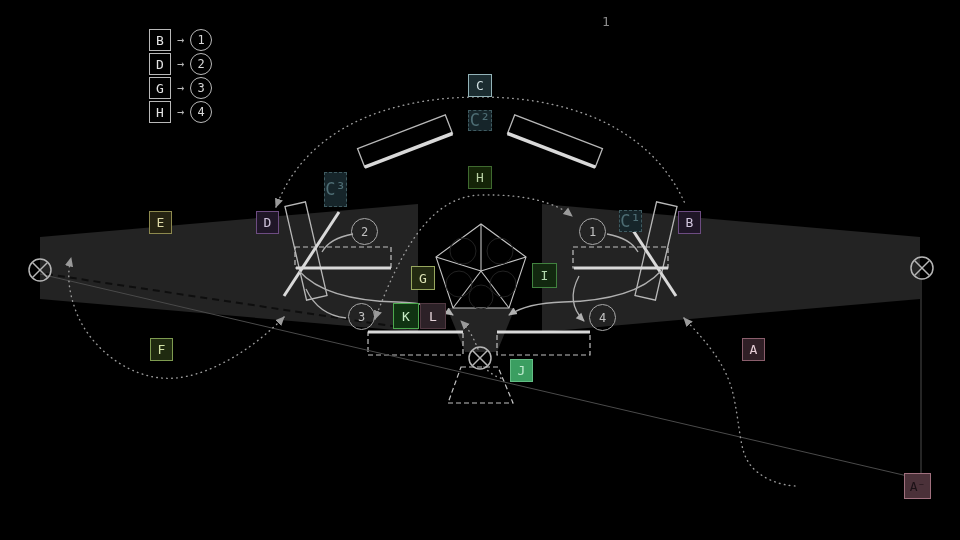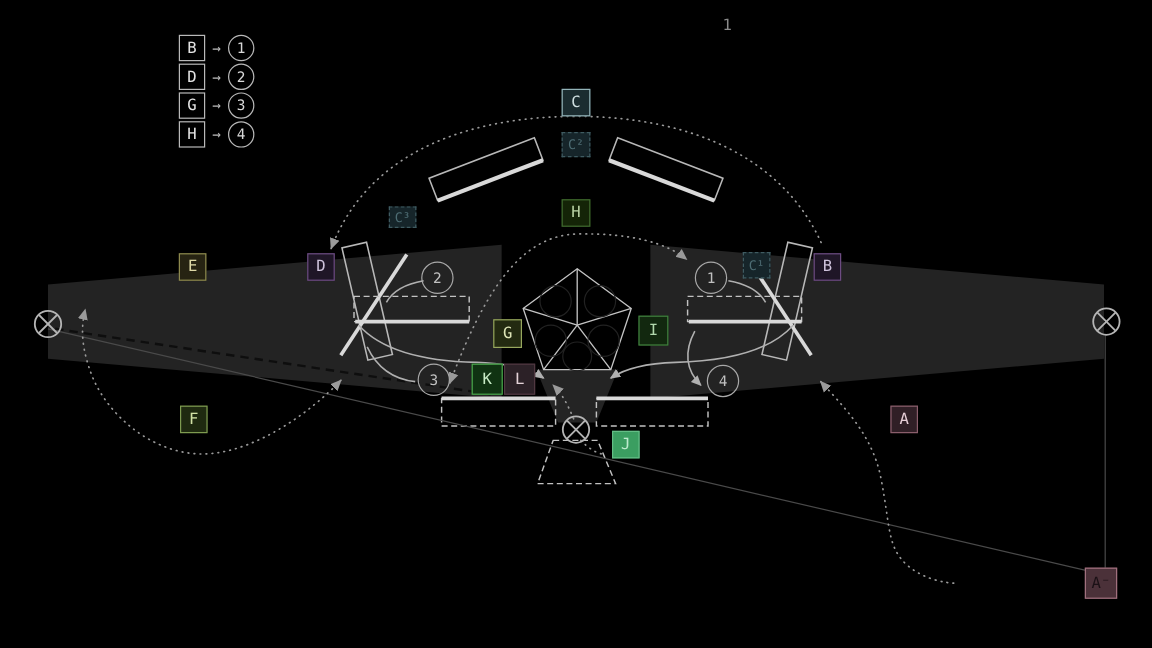--- a/index.html
+++ b/index.html
@@ -2,21 +2,21 @@
 <html><head>
 <meta charset="utf-8">
 <style>
   html,body{margin:0;padding:0;background:#000;}
   #stage{position:relative;width:960px;height:540px;background:#000;overflow:hidden;
          font-family:"DejaVu Sans Mono","Liberation Mono",monospace;}
   #diagram-svg{position:absolute;left:0;top:0;}
   .mk{position:absolute;box-sizing:border-box;display:flex;align-items:center;justify-content:center;
       font-size:13px;line-height:1;}
   .mk-teal{background:#1b2c30;border:1px solid #93b3b8;color:#cfdee0;}
-  .mk-ghost{background:#16252a;border:1px dashed #3f5b61;color:#4e6d74;font-size:11px;}
+  .mk-ghost{background:#16252a;border:1px dashed #3f5b61;color:#4e6d74;font-size:17px;}
   .mk-h{background:#142407;border:1px solid #3f6a2f;color:#b9d2a4;}
   .mk-olive{background:#262312;border:1px solid #8d894e;color:#ddd8a6;}
   .mk-purple{background:#1f1627;border:1px solid #6d4c82;color:#cfc3dc;}
   .mk-g{background:#232a11;border:1px solid #97a75e;color:#dde4b6;}
   .mk-i{background:#12280f;border:1px solid #41823f;color:#b2d8ad;}
   .mk-k{background:#103312;border:1px solid #4ca94e;color:#c8ecc6;}
   .mk-l{background:#2c2127;border:1px solid #503841;color:#e4d2d8;}
   .mk-j{background:#3b9e61;border:1px solid #63bd85;color:#bdeacd;}
   .mk-f{background:#1f2a10;border:1px solid #7e9b50;color:#d2e2a6;}
   .mk-a{background:#301f26;border:1px solid #8a5e6c;color:#e6cdd6;}
@@ -164,21 +164,21 @@
       <div class="lg-box">H</div>
       <div class="lg-arrow">→</div>
       <div class="lg-circ">4</div>
     </div>
   </div>
 
   <div id="page-num">1</div>
 
   <div class="mk mk-teal" style="left:468px;top:74px;width:24px;height:23px;">C</div>
   <div class="mk mk-ghost" style="left:468px;top:110px;width:24px;height:21px;">C²</div>
-  <div class="mk mk-ghost" style="left:324px;top:172px;width:23px;height:18px;">C³</div>
+  <div class="mk mk-ghost" style="left:324px;top:172px;width:23px;height:35px;">C³</div>
   <div class="mk mk-ghost" style="left:619px;top:174px;width:23px;height:22px;margin-top:36px;">C¹</div>
   <div class="mk mk-h" style="left:468px;top:166px;width:24px;height:23px;">H</div>
   <div class="mk mk-olive" style="left:149px;top:211px;width:23px;height:23px;">E</div>
   <div class="mk mk-purple" style="left:256px;top:211px;width:23px;height:23px;">D</div>
   <div class="mk mk-purple" style="left:678px;top:211px;width:23px;height:23px;">B</div>
   <div class="mk mk-g" style="left:411px;top:266px;width:24px;height:24px;">G</div>
   <div class="mk mk-i" style="left:532px;top:263px;width:25px;height:25px;">I</div>
   <div class="mk mk-k" style="left:393px;top:303px;width:26px;height:26px;">K</div>
   <div class="mk mk-l" style="left:420px;top:303px;width:26px;height:26px;">L</div>
   <div class="mk mk-j" style="left:510px;top:359px;width:23px;height:23px;">J</div>

